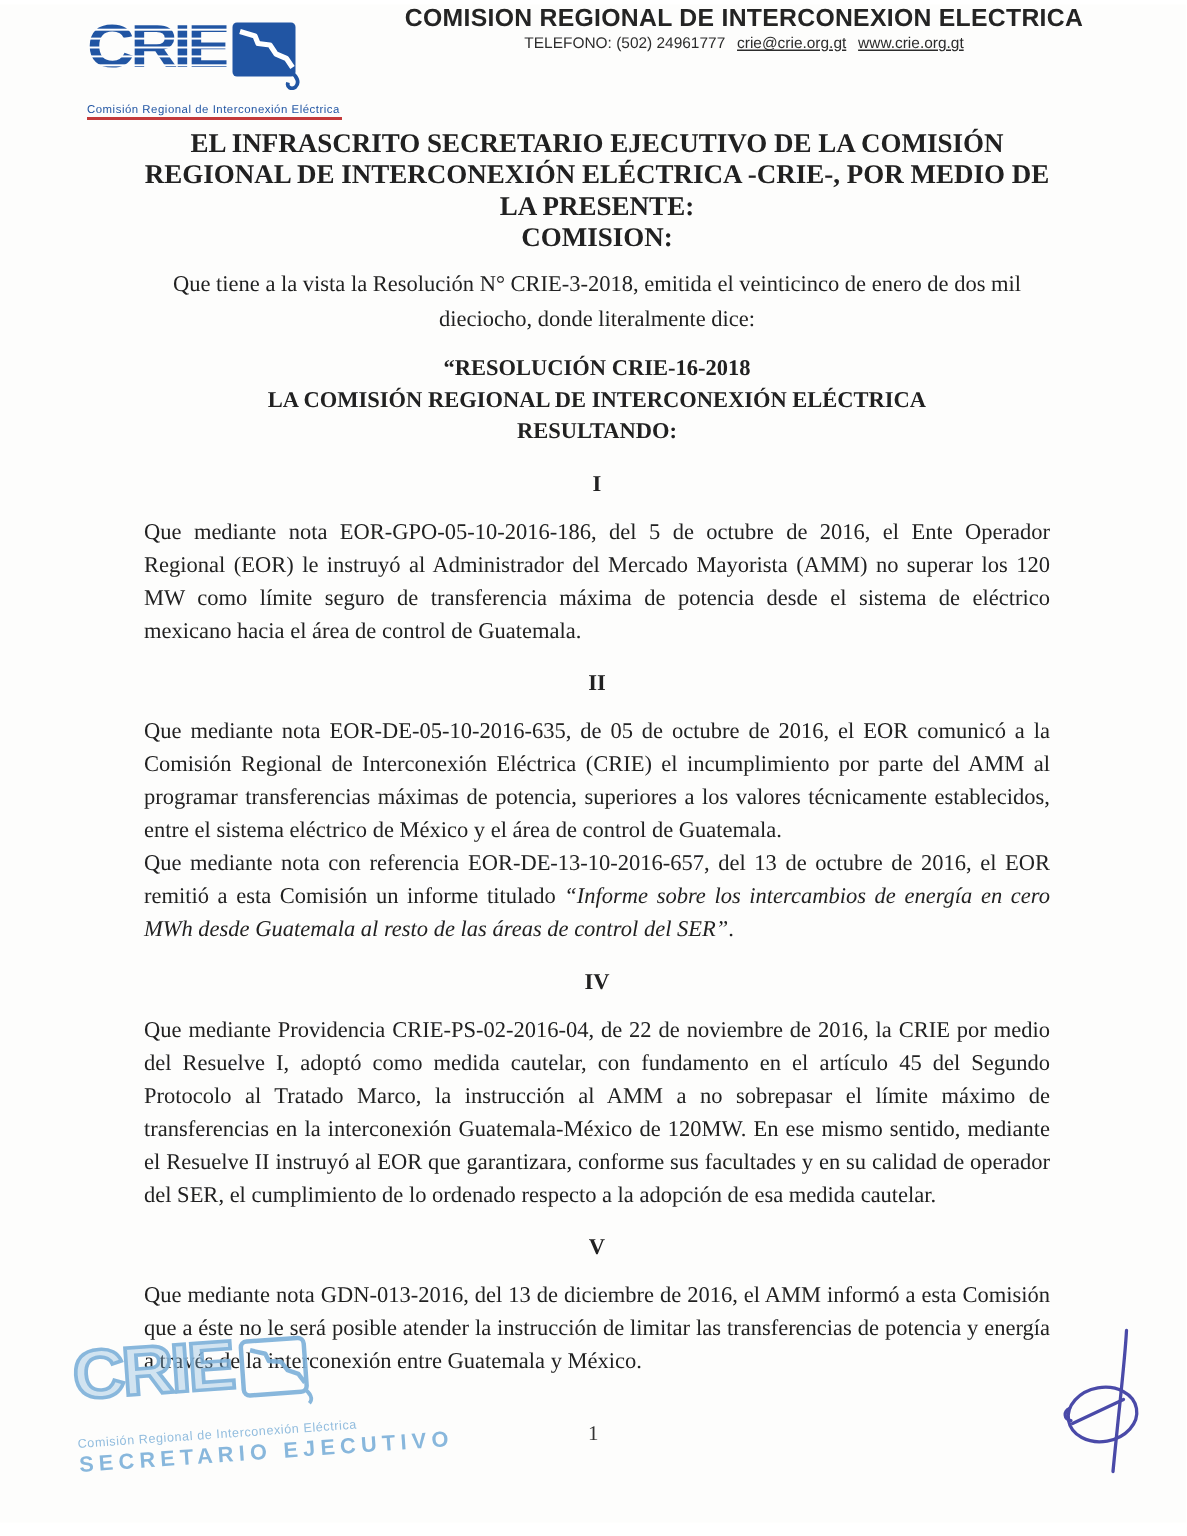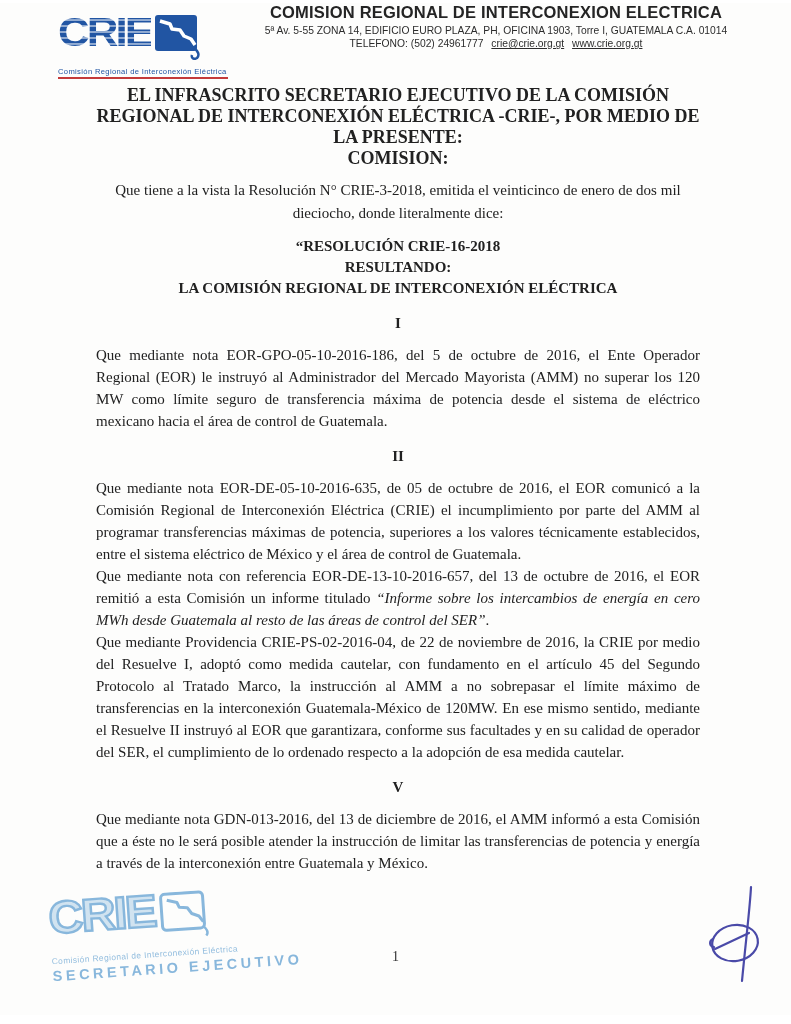--- a/index.html
+++ b/index.html
@@ -80,54 +80,54 @@
           <path d="M40 34 c4 3 6 7 3 10 c-3 2 -6 0 -5 -3" stroke="#2155a3" stroke-width="2.5" fill="none"></path>
         </svg>
       </span>
     </div>
     <div class="logo-tagline">Comisión Regional de Interconexión Eléctrica</div>
     <div class="logo-underline"></div>
   </div>
 
   <div class="letterhead-text">
     <div class="org-name">COMISION REGIONAL DE INTERCONEXION ELECTRICA</div>
-    <div class="org-address">5ª Av. 5-55 ZONA 14, EDIFICIO EURO PLAZA, PH, OFICINA 1903, Torre I,  GUATEMALA C.A. 01014</div>
     <div class="org-contact">
       <span>TELEFONO:  (502) 24961777</span>
       <span class="lh-link">crie@crie.org.gt</span>
       <span class="lh-link">www.crie.org.gt</span>
     </div>
   </div>
 
   <main class="content">
     <h1 class="doc-title"><span>EL INFRASCRITO SECRETARIO EJECUTIVO DE LA COMISIÓN REGIONAL DE INTERCONEXIÓN ELÉCTRICA -CRIE-, POR MEDIO DE LA PRESENTE:</span><br><span>COMISION:</span></h1>
 
     <p class="intro">Que tiene a la vista la Resolución N° CRIE-3-2018, emitida el veinticinco de enero de dos mil dieciocho, donde literalmente dice:</p>
 
     <div class="res-heading">
       <div>“RESOLUCIÓN CRIE-16-2018</div>
+      <div>LA COMISIÓN REGIONAL DE INTERCONEXIÓN ELÉCTRICA</div>
       <div>RESULTANDO:</div>
-      <div>LA COMISIÓN REGIONAL DE INTERCONEXIÓN ELÉCTRICA</div>
     </div>
 
     <section>
       <div class="numeral">I</div>
       <p class="para"><span>Que mediante nota EOR-GPO-05-10-2016-186, del 5 de octubre de 2016, el Ente Operador Regional (EOR) le instruyó al Administrador del Mercado Mayorista (AMM) no superar los 120 MW como límite seguro de transferencia máxima de potencia desde el sistema de eléctrico mexicano hacia el área de control de Guatemala.</span><em></em><span></span></p>
     </section>
 
     <section>
       <div class="numeral">II</div>
       <p class="para"><span>Que mediante nota EOR-DE-05-10-2016-635, de 05 de octubre de 2016, el EOR comunicó a la Comisión Regional de Interconexión Eléctrica (CRIE) el incumplimiento por parte del AMM al programar transferencias máximas de potencia, superiores a los valores técnicamente establecidos, entre el sistema eléctrico de México y el área de control de Guatemala.</span><em></em><span></span></p>
     </section>
 
     <section>
       <p class="para"><span>Que mediante nota con referencia EOR-DE-13-10-2016-657, del 13 de octubre de 2016, el EOR remitió a esta Comisión un informe titulado </span><em>“Informe sobre los intercambios de energía en cero MWh desde Guatemala al resto de las áreas de control del SER”</em><span>.</span></p>
     </section>
 
     <section>
+      <div class="numeral">IV</div>
       <p class="para"><span>Que mediante Providencia CRIE-PS-02-2016-04, de 22 de noviembre de 2016, la CRIE por medio del Resuelve I, adoptó como medida cautelar, con fundamento en el artículo 45 del Segundo Protocolo al Tratado Marco, la instrucción al AMM a no sobrepasar el límite máximo de transferencias en la interconexión Guatemala-México de 120MW. En ese mismo sentido, mediante el Resuelve II instruyó al EOR que garantizara, conforme sus facultades y en su calidad de operador del SER, el cumplimiento de lo ordenado respecto a la adopción de esa medida cautelar.</span><em></em><span></span></p>
     </section>
 
     <section>
       <div class="numeral">V</div>
       <p class="para"><span>Que mediante nota GDN-013-2016, del 13 de diciembre de 2016, el AMM informó a esta Comisión que a éste no le será posible atender la instrucción de limitar las transferencias de potencia y energía a través de la interconexión entre Guatemala y México.</span><em></em><span></span></p>
     </section>
   </main>
 
   <div class="stamp">

